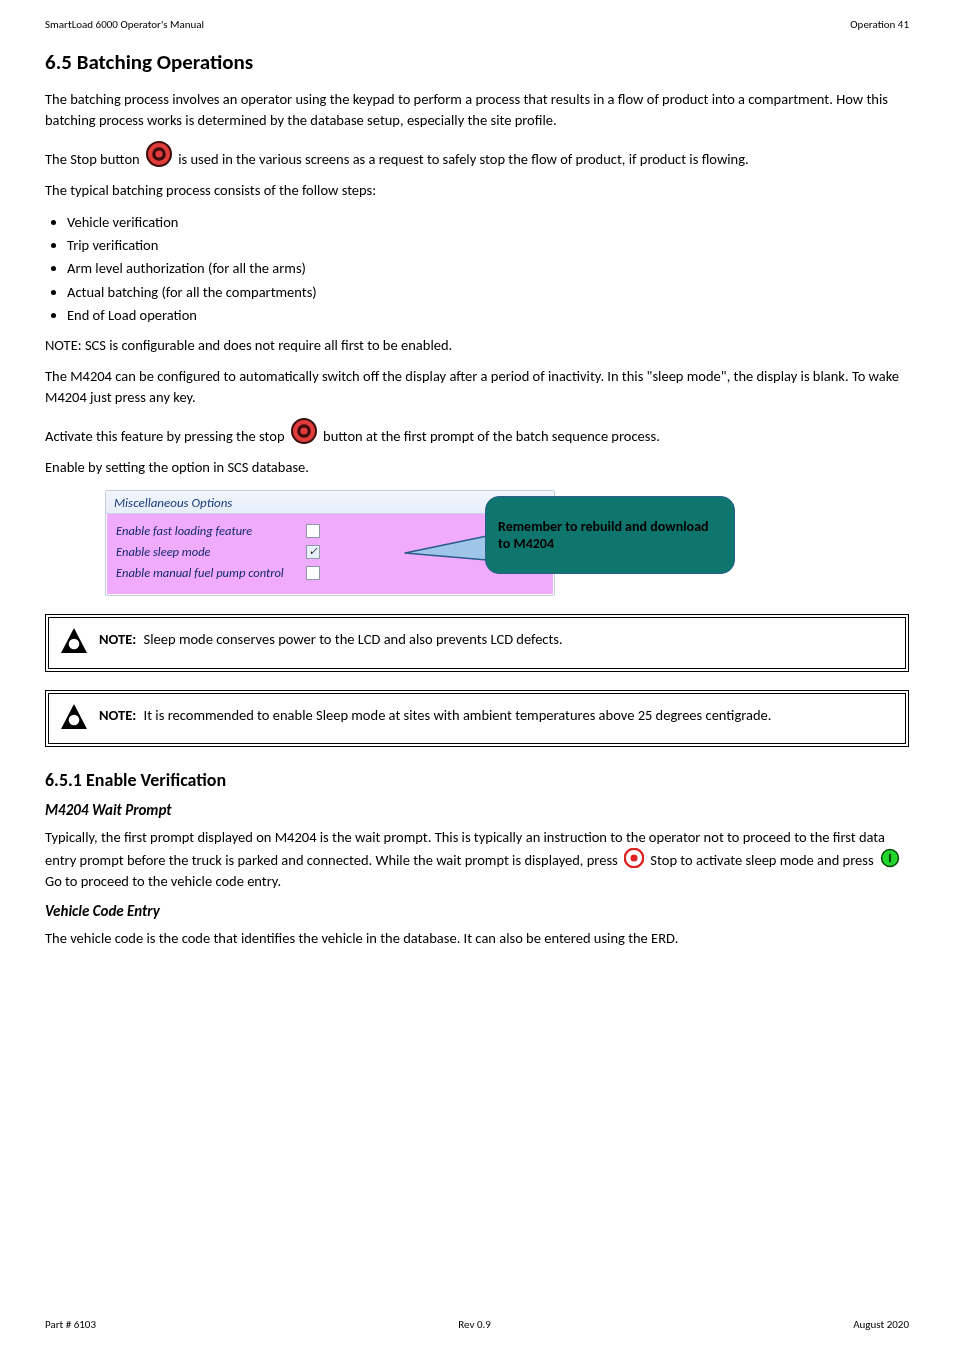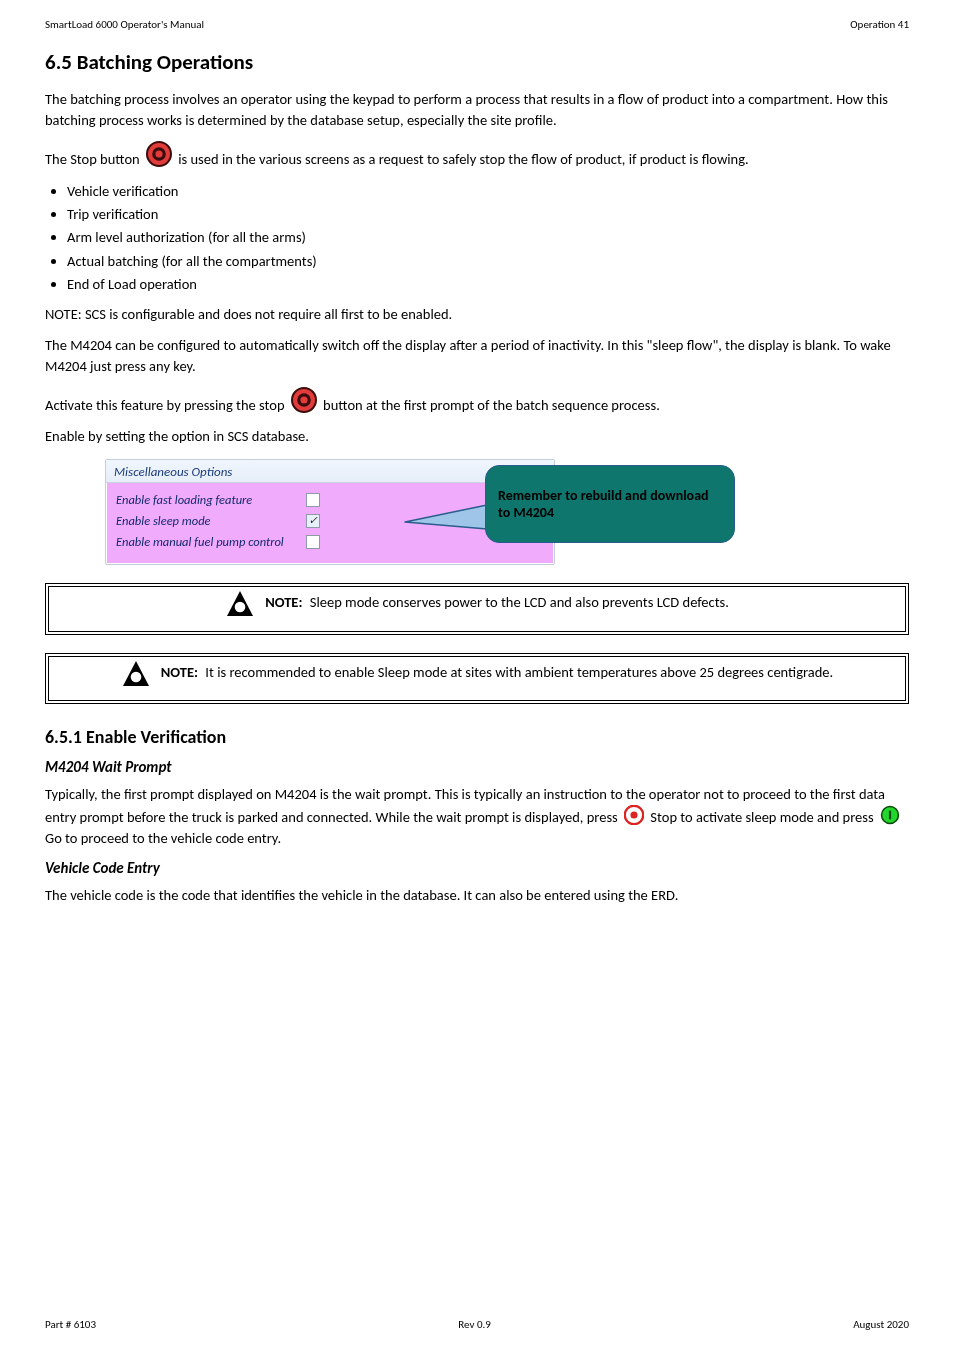--- a/index.html
+++ b/index.html
@@ -48,28 +48,27 @@
   }
   .stop-icon, .go-icon {
     display: inline-flex;
     vertical-align: -3px;
     margin: 0 3px;
   }
   .note-box {
     border-style: double;
     border-width: 4px;
     border-color: #000;
-    padding: 6px 10px 6px 10px;
+    padding: 12px 10px 6px 10px;
     margin: 2px 0 0 0;
     font-size: 14.5px;
     display: flex;
     align-items: flex-start;
     gap: 10px;
     line-height: 1.35;
-    justify-content: center;
   }
   .note-box + .note-box {
     margin-top: 18px;
   }
   .note-box .tri {
     flex: 0 0 auto;
     margin-top: -4px;
   }
   .note-label {
     font-weight: bold;
@@ -184,33 +183,34 @@
     <span>The Stop button </span>
     <span class="stop-icon">
       <svg width="26" height="26" viewBox="0 0 26 26">
         <circle cx="13" cy="13" r="12" fill="#e23b3b" stroke="#3a0c0c" stroke-width="2"></circle>
         <circle cx="13" cy="13" r="5.2" fill="none" stroke="#3a0c0c" stroke-width="3.2"></circle>
       </svg>
     </span>
     <span> is used in the various screens as a request to safely stop the flow of product, if product is flowing.</span>
   </p>
 
+  <p>The typical batching process consists of the follow steps:</p>
 
   <ul style="margin:4px 0 6px 22px; padding:0; font-size:14.5px; line-height:1.6;">
     <li>Vehicle verification</li>
     <li>Trip verification</li>
     <li>Arm level authorization (for all the arms)</li>
     <li>Actual batching (for all the compartments)</li>
     <li>End of Load operation</li>
   </ul>
 
   <p>NOTE: SCS is configurable and does not require all first to be enabled.</p>
 
 
-  <p>The M4204 can be configured to automatically switch off the display after a period of inactivity. In this "sleep flow", the display is blank. To wake M4204 just press any key.</p>
+  <p>The M4204 can be configured to automatically switch off the display after a period of inactivity. In this "sleep mode", the display is blank. To wake M4204 just press any key.</p>
 
   <p>
     <span>Activate this feature by pressing the stop </span>
     <span class="stop-icon">
       <svg width="26" height="26" viewBox="0 0 26 26">
         <circle cx="13" cy="13" r="12" fill="#e23b3b" stroke="#3a0c0c" stroke-width="2"></circle>
         <circle cx="13" cy="13" r="5.2" fill="none" stroke="#3a0c0c" stroke-width="3.2"></circle>
       </svg>
     </span>
     <span> button at the first prompt of the batch sequence process.</span>

